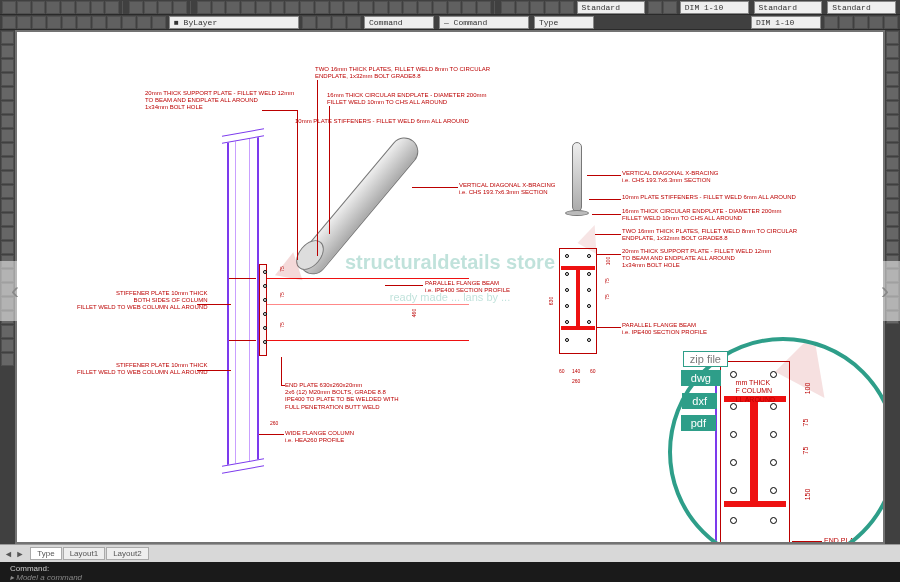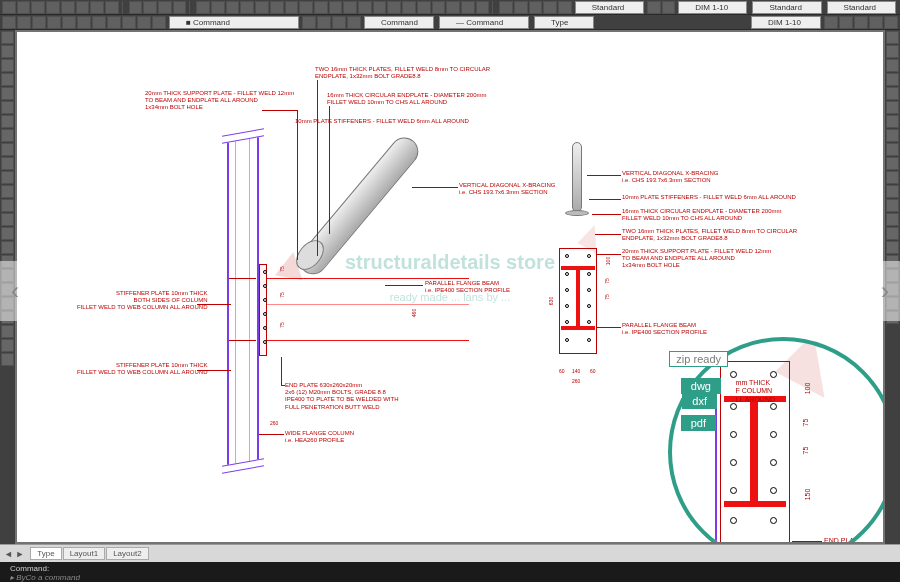--- a/index.html
+++ b/index.html
@@ -1,21 +1,21 @@
 <!DOCTYPE html>
 <html><head>
 <meta charset="utf-8">
 <style>
   * { margin: 0; padding: 0; box-sizing: border-box; }
   body { width: 900px; height: 582px; background: #3d3d3d; font-family: Arial, sans-serif; font-size: 9px; overflow: hidden; position: relative; }
   
   .toolbar-row { height: 15px; background: #404040; border-bottom: 1px solid #2a2a2a; display: flex; align-items: center; padding: 0 2px; gap: 1px; }
   .tool-icon { width: 14px; height: 13px; background: #606060; border: 1px solid #505050; display: inline-block; }
   .tool-sep { width: 4px; height: 13px; border-left: 1px solid #555; margin: 0 2px; }
-  .tool-dropdown { height: 13px; background: #eee; border: 1px solid #888; font-size: 8px; padding: 0 16px; color: #333; display: inline-flex; align-items: center; margin: 0 2px; }
+  .tool-dropdown { height: 13px; background: #eee; border: 1px solid #888; font-size: 8px; padding: 0 4px; color: #333; display: inline-flex; align-items: center; margin: 0 2px; font-family: Liberation Mono, monospace; }
   
   .main-area { position: absolute; top: 30px; bottom: 38px; left: 15px; right: 15px; background: #22c55e; border: 2px solid #737373; overflow: hidden; }
   .side-toolbar { position: absolute; top: 30px; bottom: 38px; width: 15px; background: #404040; }
   .side-left { left: 0; }
   .side-right { right: 0; }
   .side-icon { width: 13px; height: 13px; background: #666; border: 1px solid #505050; margin: 1px; }
   
   .drawing { position: relative; width: 100%; height: 100%; background: #fff; }
   
   .note { position: absolute; font-size: 6px; color: #b00; line-height: 1.2; white-space: nowrap; }
@@ -105,21 +105,21 @@
     <span class="tool-icon"></span>
     <span class="tool-icon"></span>
     <span class="tool-icon"></span>
     <span class="tool-icon"></span>
     <span class="tool-icon"></span>
     <span class="tool-icon"></span>
     <span class="tool-icon"></span>
     <span class="tool-icon"></span>
     <span class="tool-icon"></span>
     <span class="tool-icon"></span>
-  <span class="tool-dropdown" style="width:130px">■ Command</span>
+  <span class="tool-dropdown" style="width:130px">■ ByLayer</span>
   <span class="tool-icon"></span>
     <span class="tool-icon"></span>
     <span class="tool-icon"></span>
     <span class="tool-icon"></span>
   <span class="tool-dropdown" style="width:70px">Command</span>
   <span class="tool-dropdown" style="width:90px">— Command</span>
   <span class="tool-dropdown" style="width:60px">Type</span>
   <span style="flex:1"></span>
   <span class="tool-dropdown" style="width:70px">DIM 1-10</span>
   <span class="tool-icon"></span>
@@ -338,36 +338,36 @@
       <div style="position:absolute; left:15px; top:40px; width:30px; height:180px; border-right:2px solid #7c3aed"></div>
       <div class="dim" style="left:130px; top:44px; transform:rotate(-90deg); font-size:7px">100</div>
       <div class="dim" style="left:130px; top:78px; transform:rotate(-90deg); font-size:7px">75</div>
       <div class="dim" style="left:130px; top:106px; transform:rotate(-90deg); font-size:7px">75</div>
       <div class="dim" style="left:130px; top:150px; transform:rotate(-90deg); font-size:7px">150</div>
       <div class="note" style="left:152px; top:196px; font-size:7px; white-space:pre">END PLATE 630x260x
 2x6 (12) M20mm BOL
 IPE400 TO PL</div>
       <div class="note-line" style="left:120px; top:200px; width:30px"></div>
     </div>
-    <div class="zip-badge" style="right:155px; bottom:175px">zip ready</div>
-    <div class="fmt-badge" style="right:162px; bottom:148px">dwg</div>
+    <div class="zip-badge" style="right:155px; bottom:175px">zip file</div>
+    <div class="fmt-badge" style="right:162px; bottom:156px">dwg</div>
     <div class="fmt-badge" style="right:166px; bottom:133px">dxf</div>
     <div class="fmt-badge" style="right:167px; bottom:111px">pdf</div>
     <div class="note" style="right:108px; bottom:138px; font-size:7px; white-space:pre; z-index:55">mm THICK
 F COLUMN
 LL AROUND</div>
   </div>
 </div>
 
 <div class="arrow-nav arrow-left">‹</div>
 <div class="arrow-nav arrow-right">›</div>
 
 <div class="bottom-bar">
   <span style="margin-right:6px">◄ ►</span>
   <span class="tab active">Type</span>
   <span class="tab">Layout1</span>
   <span class="tab">Layout2</span>
 </div>
 
 <div class="cmd-bar">
   <div class="cmd-line1">Command:</div>
-  <div class="cmd-line2">▸ <span>ByCo a command</span></div>
+  <div class="cmd-line2">▸ <span>Model a command</span></div>
 </div>
 
 </body></html>

